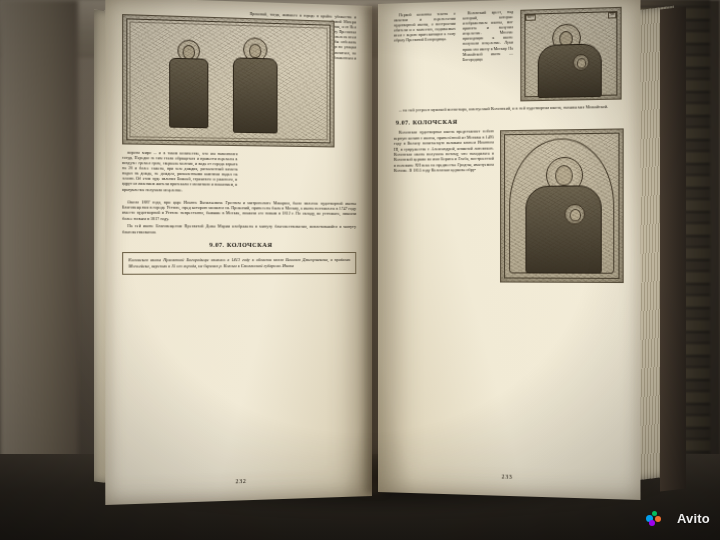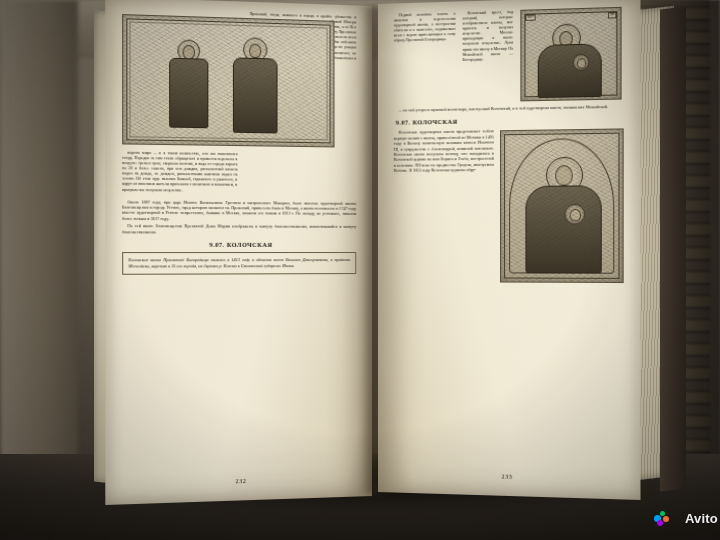--- a/index.html
+++ b/index.html
@@ -259,21 +259,21 @@
     color: #2f2618;
     background: rgba(226,218,198,.8);
     border: .5px solid #5a4f3b;
     padding: 0 1px;
     line-height: 1.1;
   }
 
   
   .avito {
     position: absolute;
-    right: 2px;
+    right: 10px;
     bottom: 14px;
     display: flex;
     align-items: flex-start;
     gap: 16px;
     opacity: .92;
   }
   .avito-logo {
     width: 15px; height: 15px;
     position: relative;
   }

